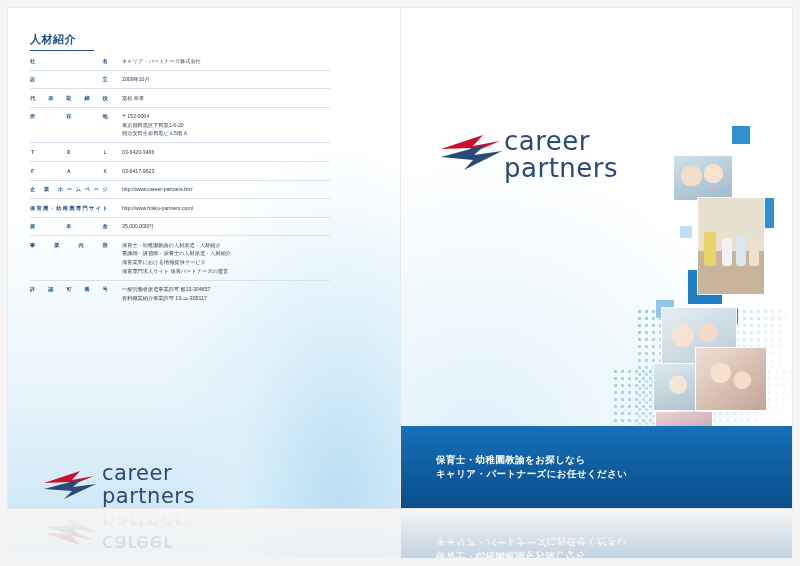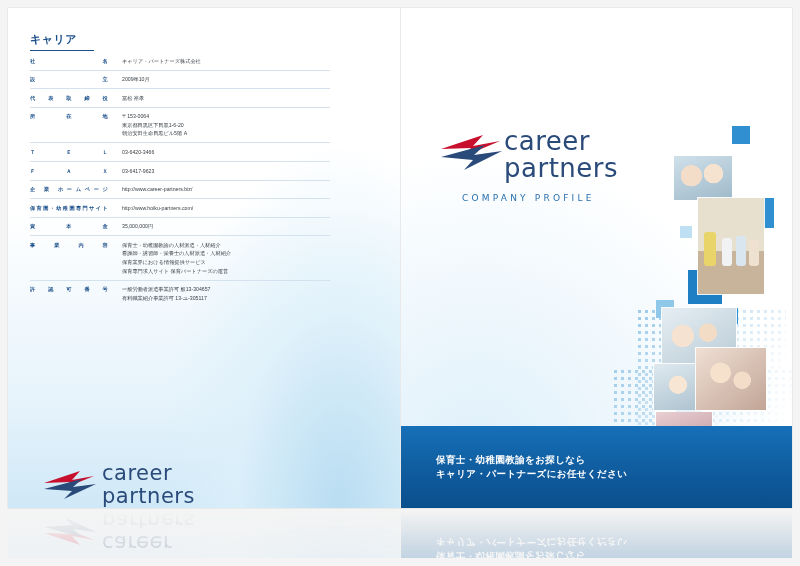--- a/index.html
+++ b/index.html
@@ -231,21 +231,21 @@
 
 <div id="page">
 
   <div class="sheet" id="sheet-content">
 
     <div class="left-panel">
       <div class="left-gradient"></div>
       <div class="left-gradient2"></div>
 
       <div class="company-title">
-        <span>キャリア</span>
+        <span>人材紹介</span>
         <span class="underline"></span>
       </div>
 
       <table class="info">
         <tbody id="info-body">
             <tr>
               <td class="label"><span class="spread">社　　　名</span></td>
               <td class="value">
                 <span class="val-line">キャリア・パートナーズ株式会社</span>
               </td>
@@ -399,21 +399,20 @@
 
       <div class="brand-block">
         <svg class="swoosh" style="left:0;top:4px;" width="66" height="44" viewBox="0 0 66 44">
           <path d="M3 17 L45 3 L35 14 L62 9 L24 25 L33 16 Z" fill="#c8102e"></path>
           <path d="M3 25 L47 13 L36 23 L64 19 L26 38 L35 28 Z" fill="#2a4a7a"></path>
         </svg>
         <div class="brand-words">
           <div class="brand-career">career</div>
           <div class="brand-partners">partners</div>
         </div>
-        <div class="brand-sub">COMPANY PROFILE</div>
       </div>
 
       <div class="right-bottom-band"></div>
       <div class="tagline">
         <div>保育士・幼稚園教諭をお探しなら</div>
         <div>キャリア・パートナーズにお任せください</div>
       </div>
     </div>
 
     <div class="fold"></div>

